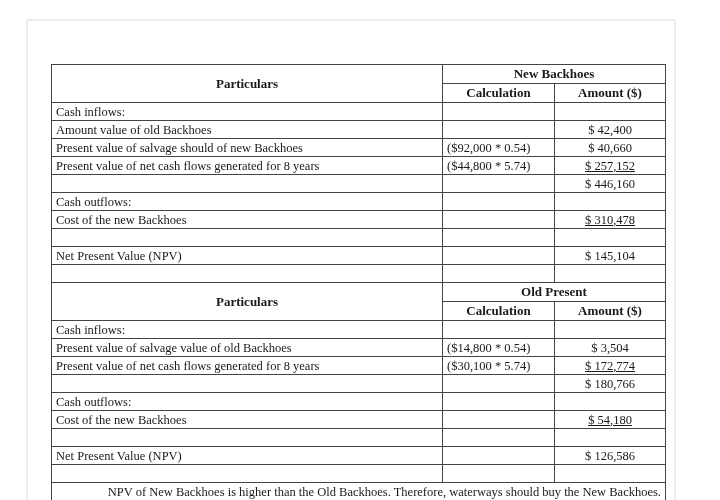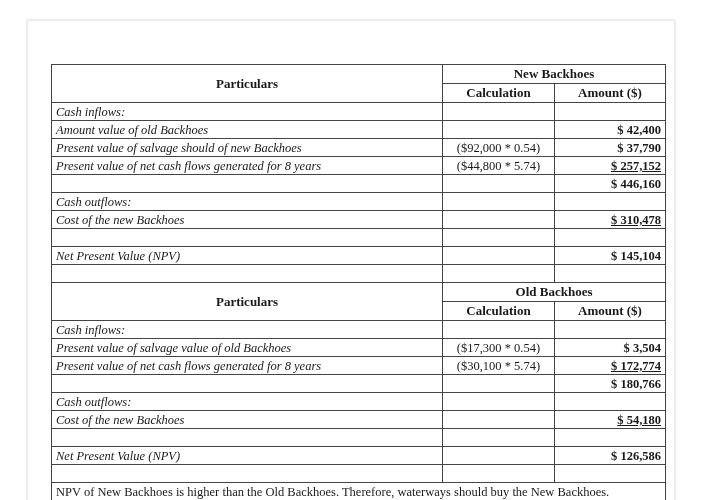--- a/index.html
+++ b/index.html
@@ -41,25 +41,25 @@
     white-space: nowrap;
     overflow: hidden;
     vertical-align: middle;
   }
   table.npv tr.hdr td {
     text-align: center;
     font-weight: bold;
     height: 18px;
     font-size: 13px;
   }
-  td.c-part { text-align: left; font-style: italic; }
-  td.c-calc { text-align: center; }
-  td.c-amt  { text-align: right; font-weight: bold; }
+  td.c-part { text-align: left; }
+  td.c-calc { text-align: left; }
+  td.c-amt  { text-align: center; }
   td.u      { text-decoration: underline; }
-  td.foot   { font-size: 12.5px; text-align: left; }
+  td.foot   { font-size: 12.5px; text-align: right; }
 </style>
 </head>
 <body>
 
 <div class="card">
   <table class="npv">
     <colgroup>
       <col style="width:391px">
       <col style="width:112px">
       <col style="width:111px">
@@ -79,21 +79,21 @@
           <td class="c-amt"></td>
         </tr>
         <tr>
           <td class="c-part">Amount value of old Backhoes</td>
           <td class="c-calc"></td>
           <td class="c-amt">$ 42,400</td>
         </tr>
         <tr>
           <td class="c-part">Present value of salvage should of new Backhoes</td>
           <td class="c-calc">($92,000 * 0.54)</td>
-          <td class="c-amt">$ 37,790</td>
+          <td class="c-amt">$ 40,660</td>
         </tr>
         <tr>
           <td class="c-part">Present value of net cash flows generated for 8 years</td>
           <td class="c-calc">($44,800 * 5.74)</td>
           <td class="c-amt u">$ 257,152</td>
         </tr>
         <tr>
           <td class="c-part"></td>
           <td class="c-calc"></td>
           <td class="c-amt">$ 446,160</td>
@@ -118,34 +118,34 @@
           <td class="c-calc"></td>
           <td class="c-amt">$ 145,104</td>
         </tr>
         <tr>
           <td class="c-part"></td>
           <td class="c-calc"></td>
           <td class="c-amt"></td>
         </tr>
         <tr class="hdr">
           <td rowspan="2">Particulars</td>
-          <td colspan="2">Old Backhoes</td>
+          <td colspan="2">Old Present</td>
         </tr>
         <tr class="hdr">
           <td>Calculation</td>
           <td>Amount ($)</td>
         </tr>
         <tr>
           <td class="c-part">Cash inflows:</td>
           <td class="c-calc"></td>
           <td class="c-amt"></td>
         </tr>
         <tr>
           <td class="c-part">Present value of salvage value of old Backhoes</td>
-          <td class="c-calc">($17,300 * 0.54)</td>
+          <td class="c-calc">($14,800 * 0.54)</td>
           <td class="c-amt">$ 3,504</td>
         </tr>
         <tr>
           <td class="c-part">Present value of net cash flows generated for 8 years</td>
           <td class="c-calc">($30,100 * 5.74)</td>
           <td class="c-amt u">$ 172,774</td>
         </tr>
         <tr>
           <td class="c-part"></td>
           <td class="c-calc"></td>

